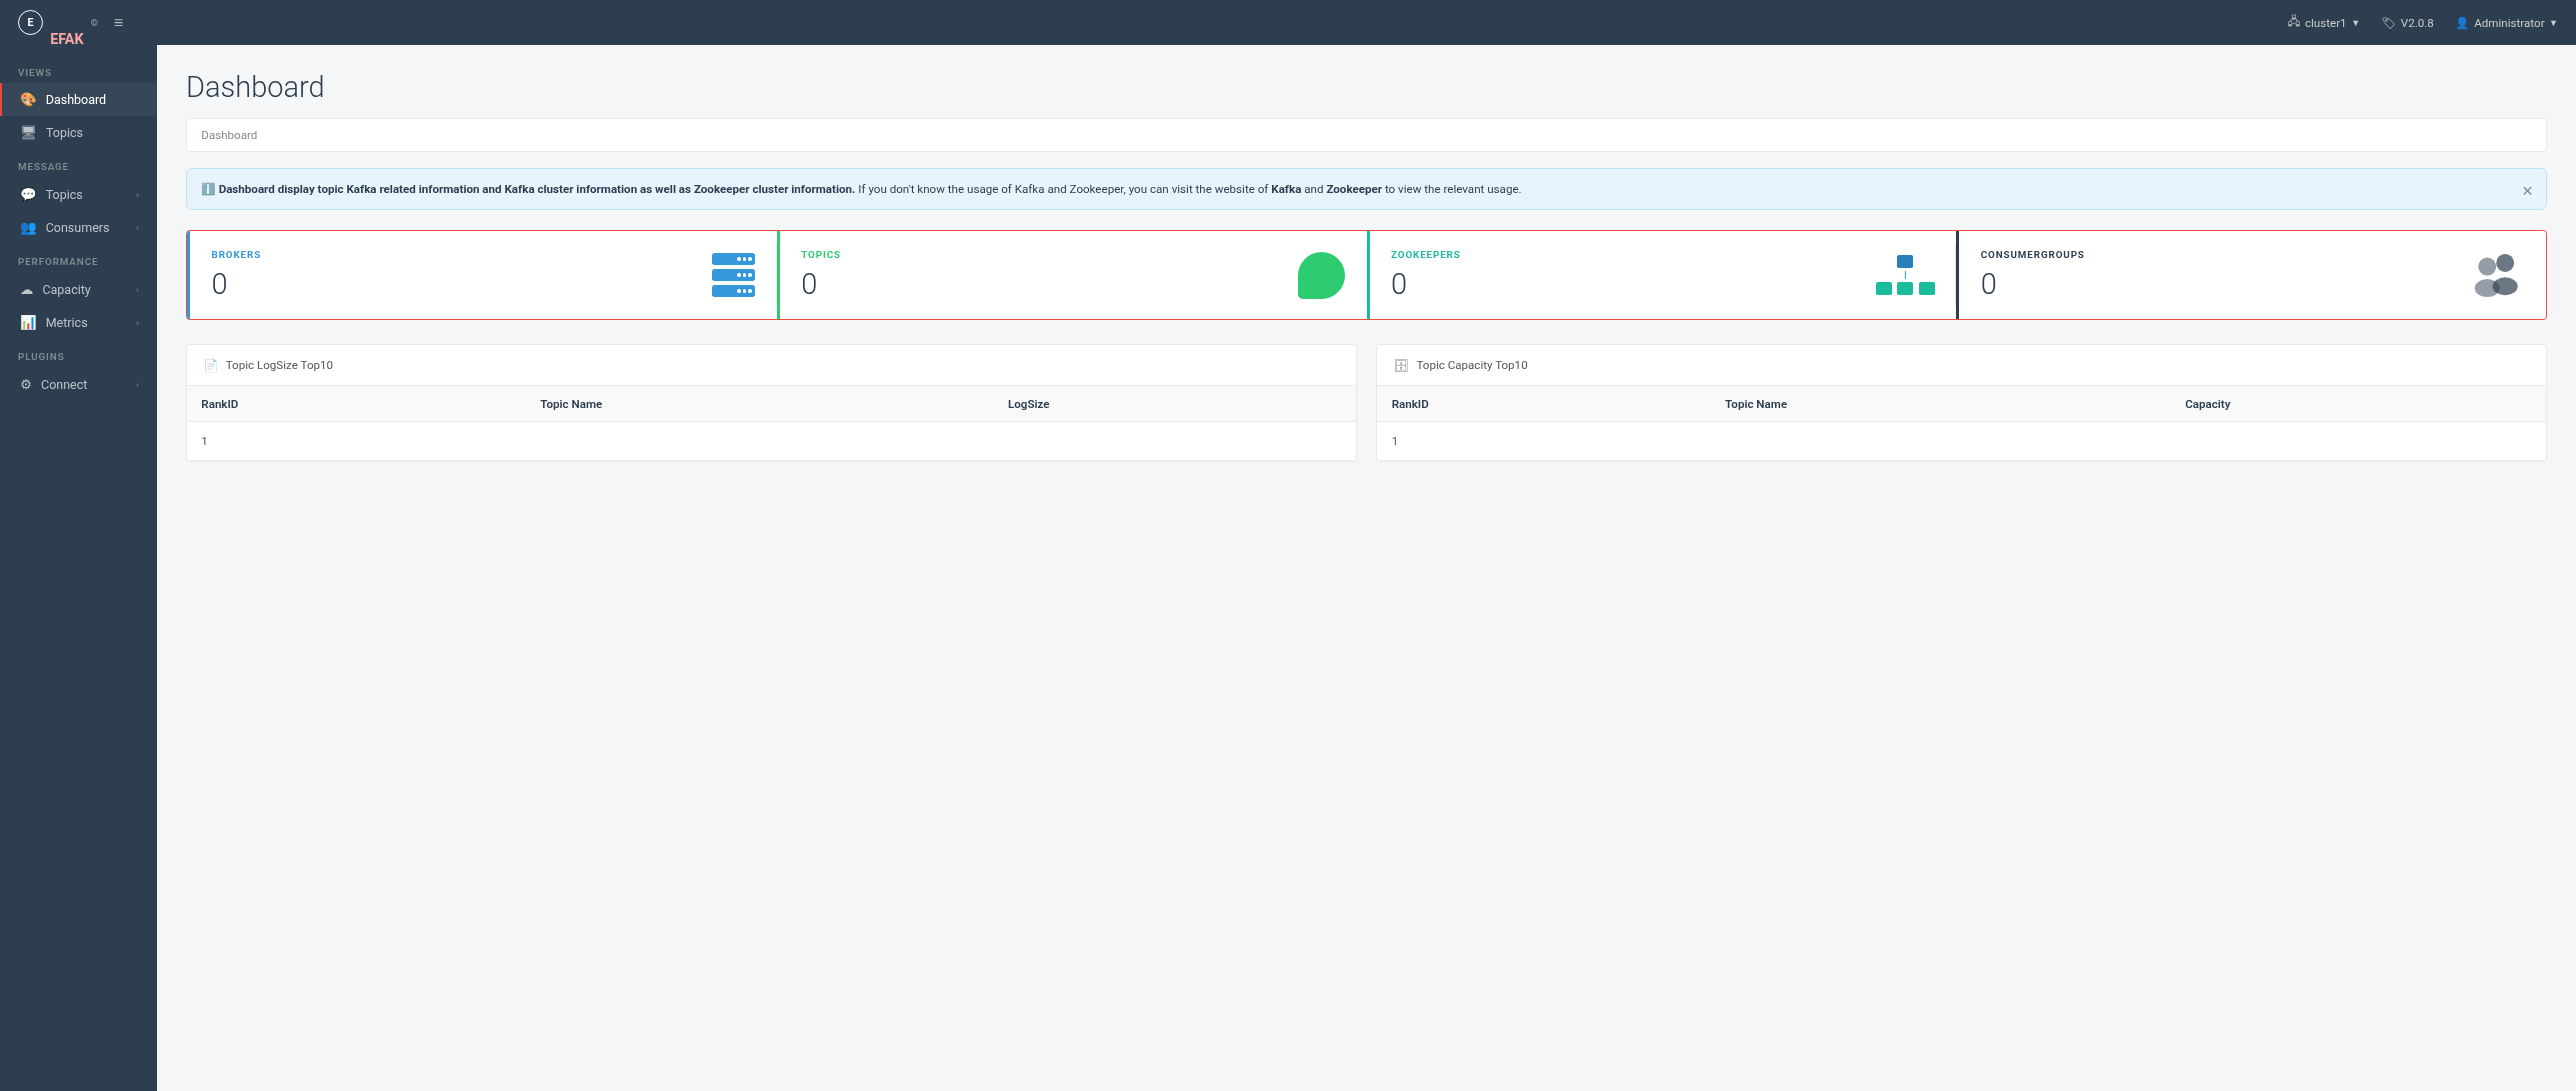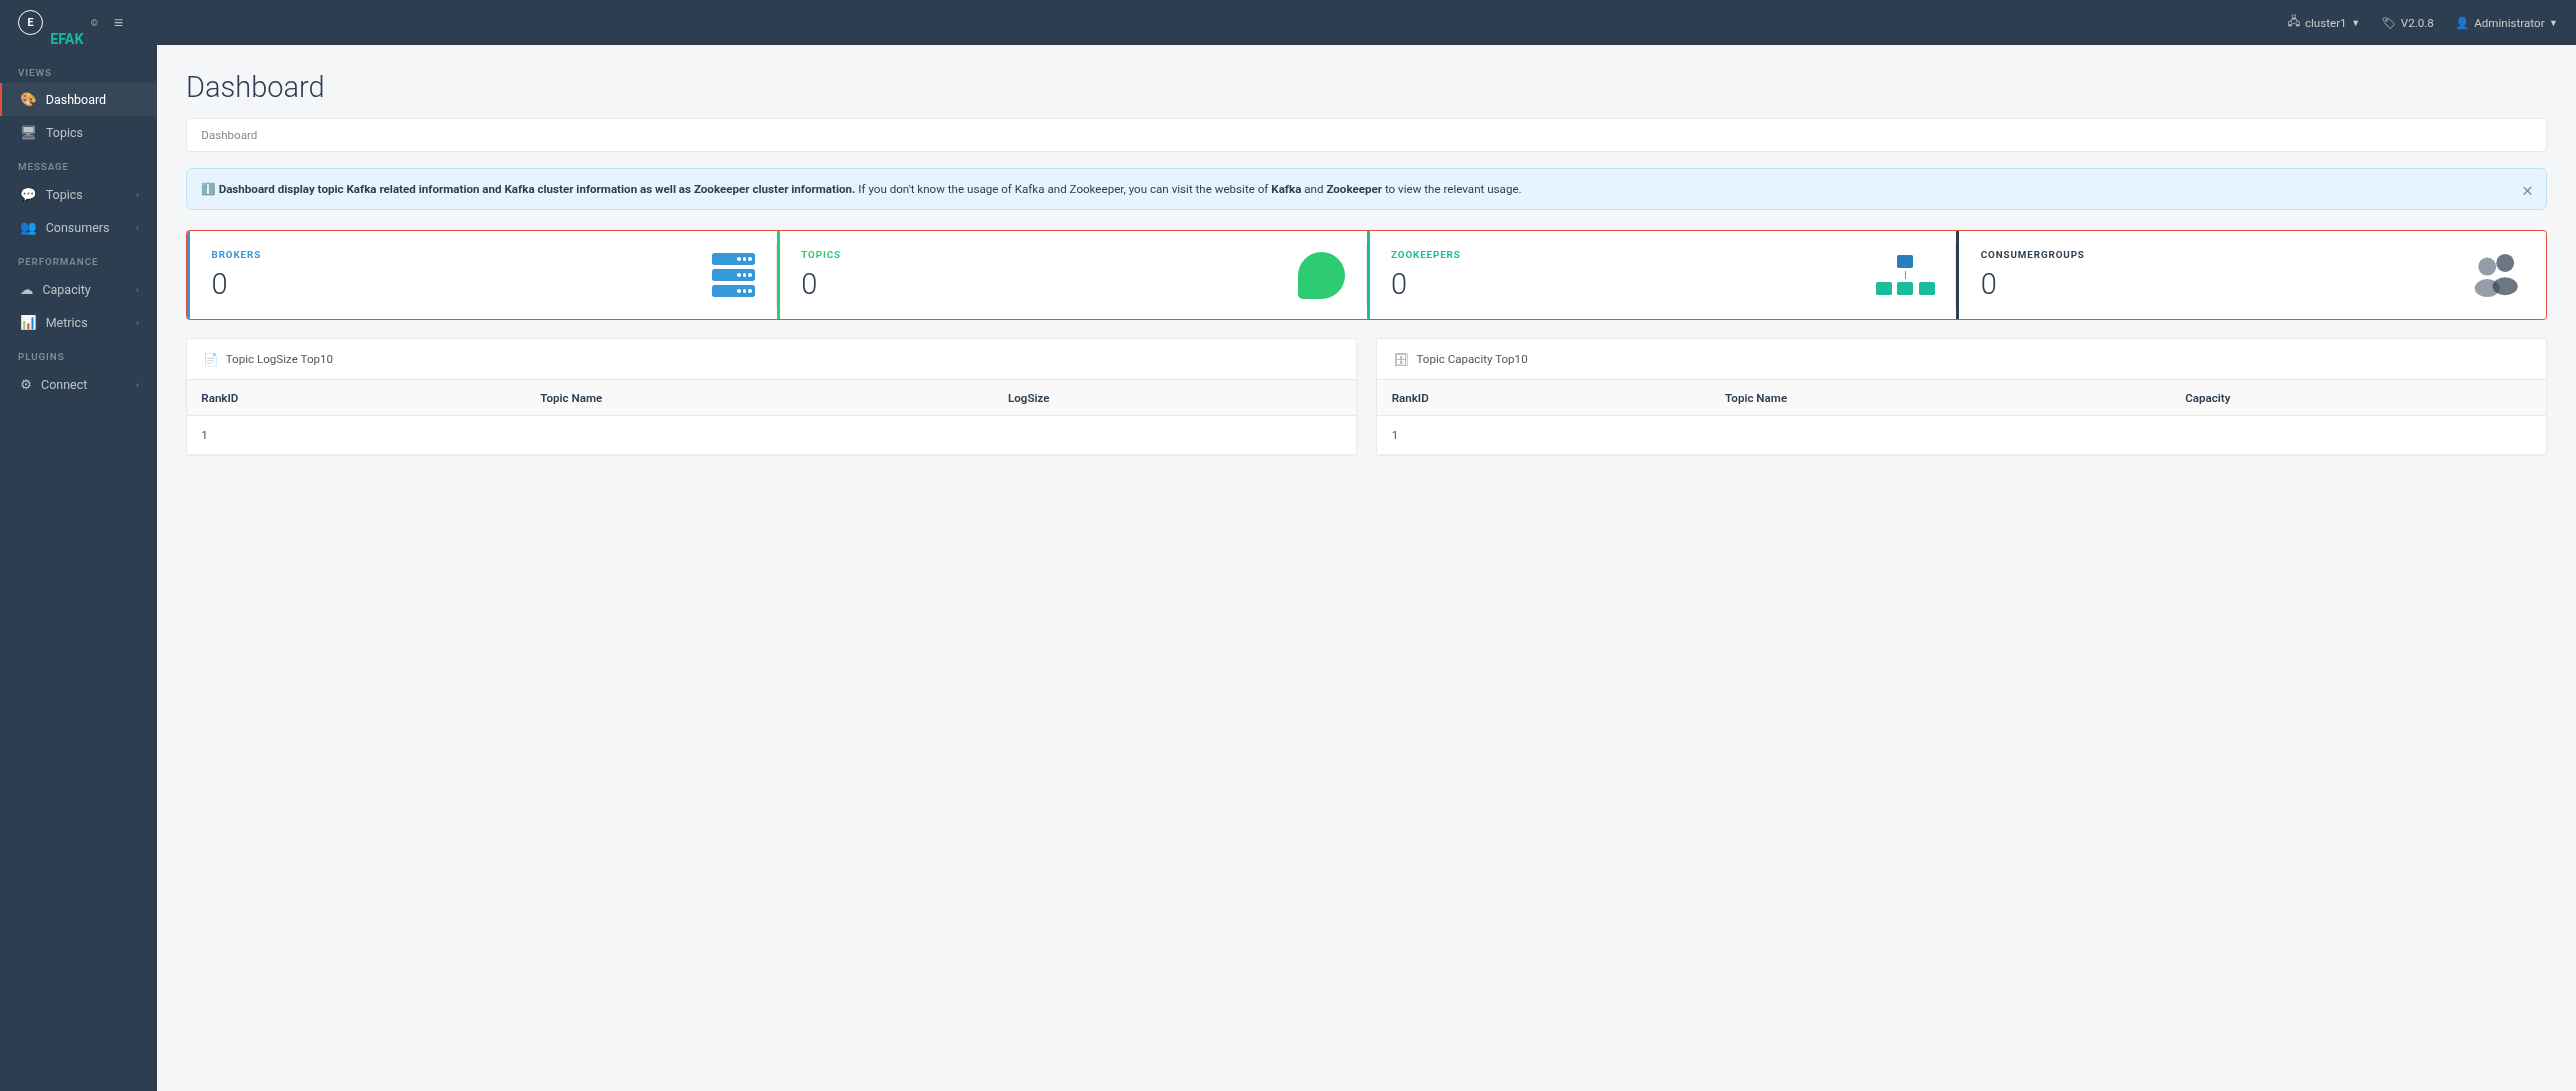--- a/index.html
+++ b/index.html
@@ -16,21 +16,21 @@
       flex-shrink: 0;
       z-index: 100;
     }
     .topnav-left { display: flex; align-items: center; gap: 16px; }
     .topnav-logo { display: flex; align-items: center; gap: 7.2px; color: #fff; font-weight: bold; font-size: 14.3px; }
     .logo-circle {
       width: 25px; height: 25px; border-radius: 50%; border: 1.8px solid #fff;
       display: flex; align-items: center; justify-content: center;
       color: #fff; font-size: 10.7px; font-weight: bold;
     }
-    .logo-efak { color: #14b8a6; font-size: 14.3px; font-weight: 700; margin-top: 33px; }
+    .logo-efak { color: #fca5a5; font-size: 14.3px; font-weight: 700; margin-top: 33px; }
     .logo-copyright { color: #aaa; font-size: 9px; }
     .topnav-hamburger { color: #bbb; font-size: 16px; cursor: pointer; }
     .topnav-right { display: flex; align-items: center; gap: 21.5px; color: #ccc; font-size: 11.6px; }
     .topnav-right span { display: flex; align-items: center; gap: 4.5px; cursor: pointer; }
     .dropdown-arrow { font-size: 9px; }
 
     
     .layout { display: flex; flex: 1; overflow: hidden; }
 
     
@@ -100,21 +100,21 @@
     .info-banner .close-btn {
       position: absolute; right: 12.5px; top: 10.7px;
       cursor: pointer; color: #7f8c8d; font-size: 14.3px;
     }
     .info-banner strong { font-weight: 700; }
 
     
     .stat-cards-row {
       display: flex;
       gap: 0;
-      margin-bottom: 18px;
+      margin-bottom: 24px;
       border: 1.8px solid #e74c3c;
       border-radius: 3.6px;
       overflow: hidden;
       background: #fff;
     }
     .stat-card {
       flex: 1;
       padding: 18px 21.5px;
       display: flex;
       align-items: center;

